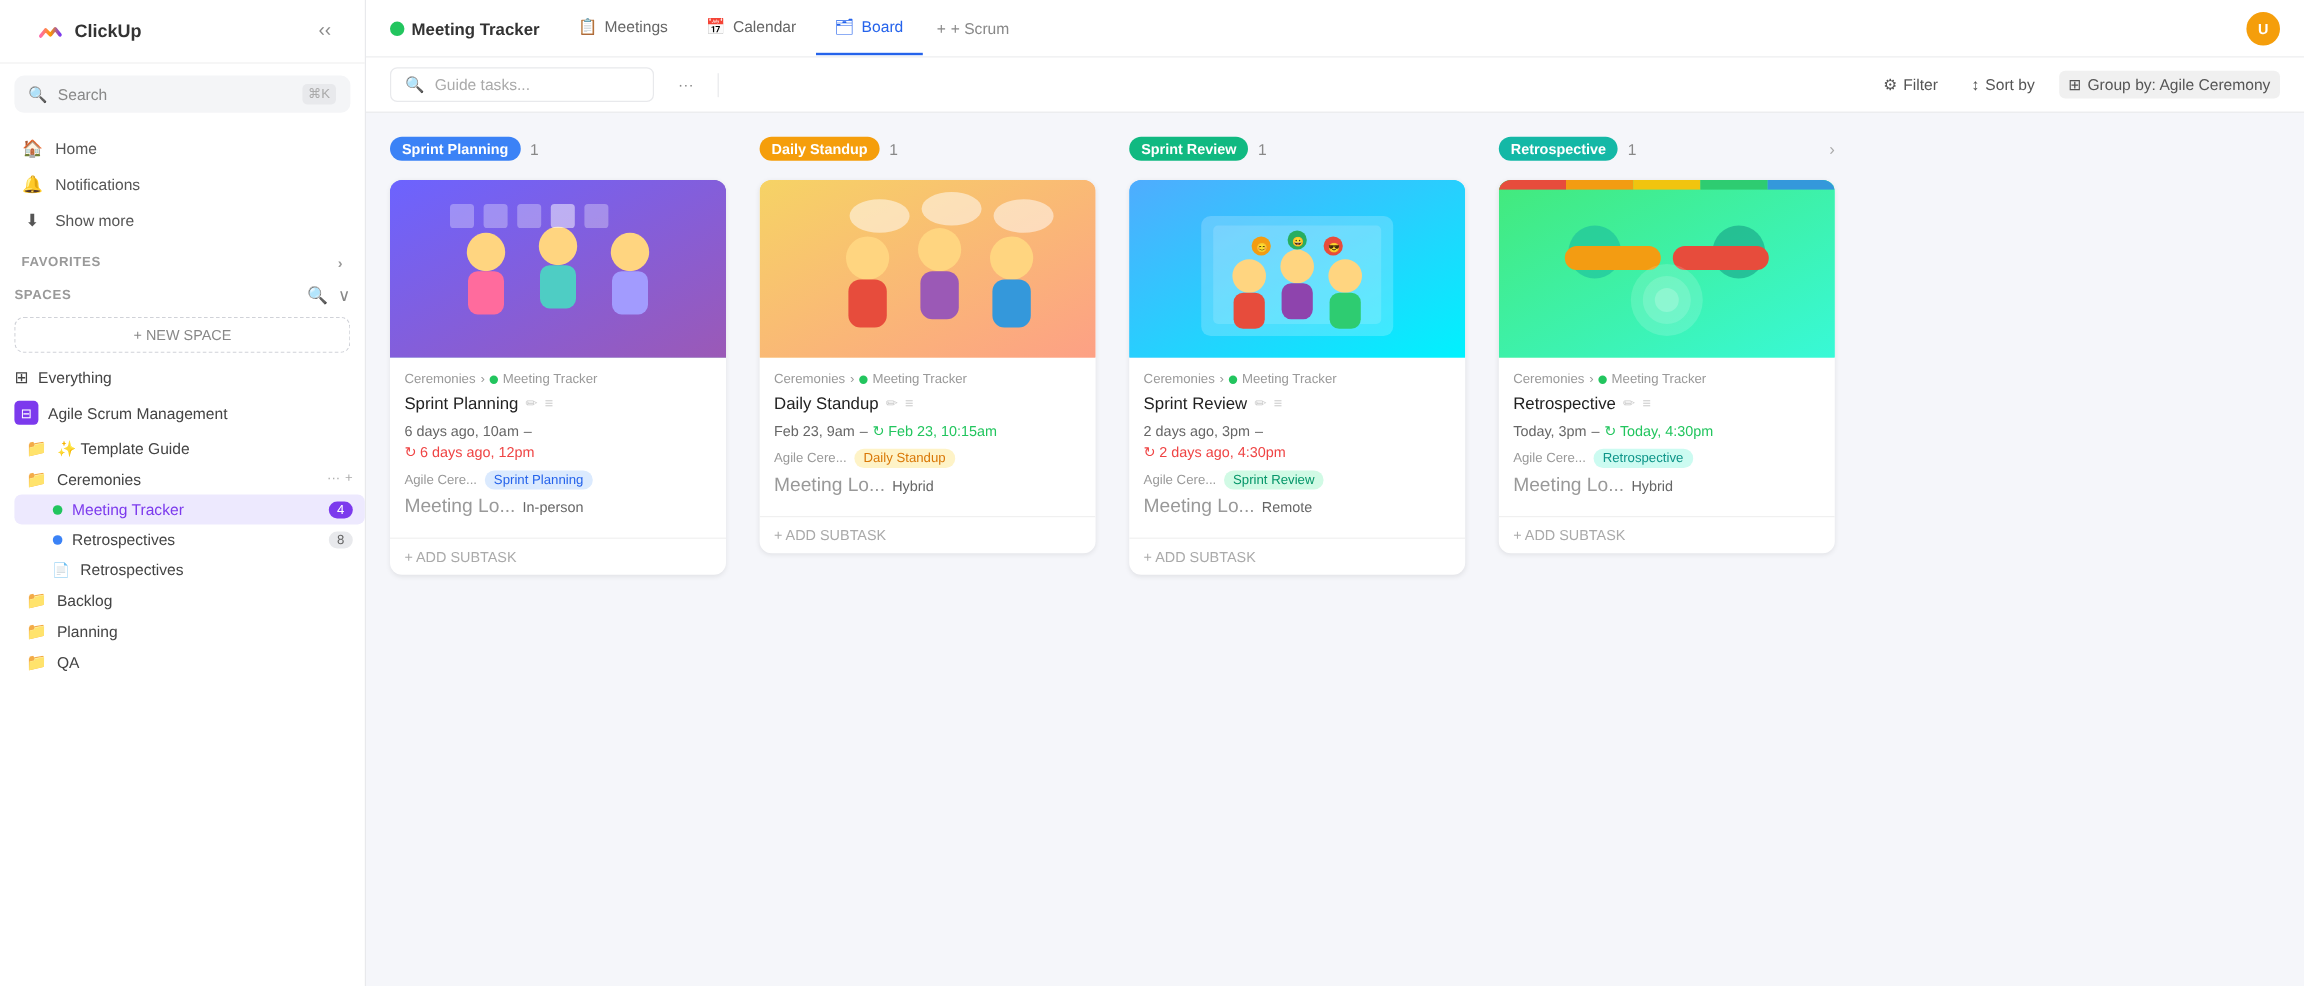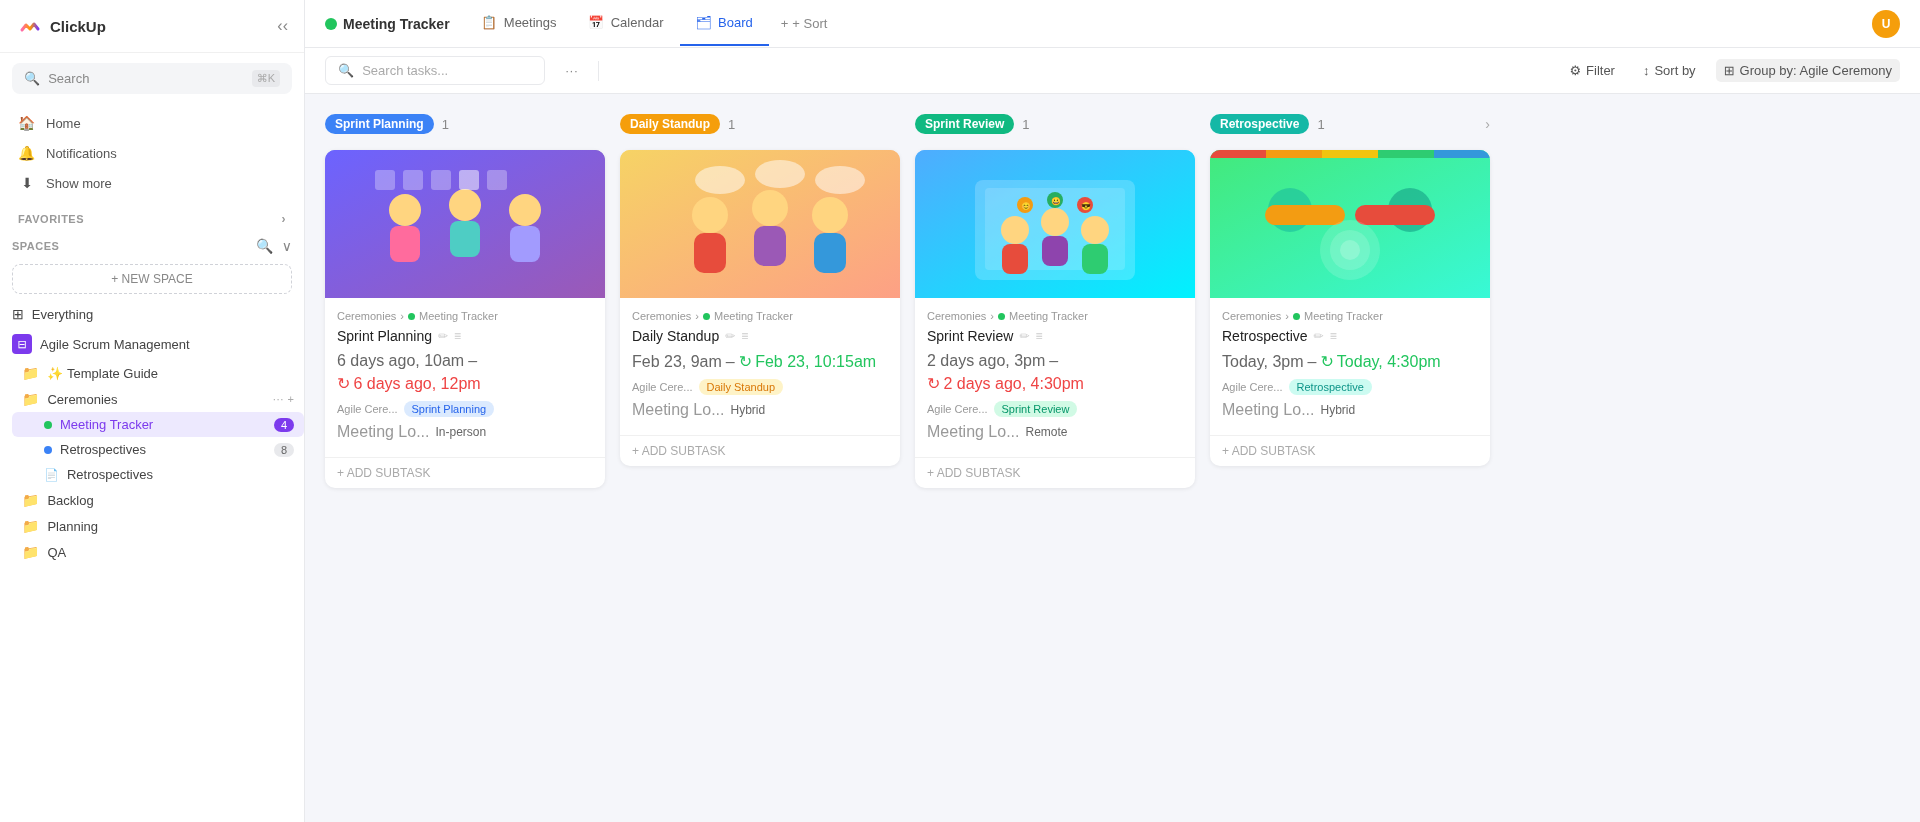--- a/index.html
+++ b/index.html
@@ -1,20 +1,20 @@
 <!DOCTYPE html>
 <html><head>
   <meta charset="utf-8">
   <style>
     * { box-sizing: border-box; margin: 0; padding: 0; }
     body { font-family: -apple-system, BlinkMacSystemFont, 'Segoe UI', sans-serif; background: #f5f6fa; display: flex; height: 822px; overflow: hidden; font-size: 13px; color: #333; }
 
     
     .sidebar { width: 305px; min-width: 305px; background: #fff; border-right: 1px solid #e8e9ec; display: flex; flex-direction: column; height: 100%; }
-    .sidebar-header { padding: 12px 16px; display: flex; align-items: center; gap: 8px; border-bottom: 1px solid #f0f0f0; }
+    .sidebar-header { padding: 12px 28px; display: flex; align-items: center; gap: 8px; border-bottom: 1px solid #f0f0f0; }
     .clickup-logo { display: flex; align-items: center; gap: 6px; font-weight: 700; font-size: 15px; }
     .logo-icon { width: 28px; height: 28px; }
     .collapse-btn { margin-left: auto; cursor: pointer; color: #888; font-size: 16px; }
 
     .search-bar { margin: 10px 12px; padding: 7px 12px; background: #f4f5f7; border-radius: 8px; display: flex; align-items: center; gap: 8px; color: #888; font-size: 13px; cursor: pointer; }
     .search-bar .shortcut { margin-left: auto; font-size: 11px; color: #aaa; background: #e8e9ec; padding: 2px 5px; border-radius: 4px; }
 
     .sidebar-nav { padding: 4px 8px; }
     .sidebar-nav-item { display: flex; align-items: center; gap: 10px; padding: 7px 10px; border-radius: 6px; cursor: pointer; color: #555; font-size: 13px; }
     .nav-icon { font-size: 14px; width: 18px; text-align: center; }
@@ -67,21 +67,21 @@
     
     .toolbar { background: #fff; border-bottom: 1px solid #e8e9ec; padding: 8px 20px; display: flex; align-items: center; gap: 12px; }
     .search-tasks { display: flex; align-items: center; gap: 8px; padding: 6px 12px; border: 1px solid #e8e9ec; border-radius: 6px; color: #aaa; font-size: 13px; flex: 0 0 220px; }
     .toolbar-more { color: #888; cursor: pointer; padding: 4px 8px; }
     .toolbar-divider { width: 1px; height: 20px; background: #e8e9ec; }
     .toolbar-right { margin-left: auto; display: flex; align-items: center; gap: 12px; }
     .toolbar-btn { display: flex; align-items: center; gap: 5px; color: #555; font-size: 13px; cursor: pointer; padding: 4px 8px; border-radius: 5px; }
     .group-btn { display: flex; align-items: center; gap: 5px; color: #555; font-size: 13px; cursor: pointer; padding: 4px 8px; border-radius: 5px; background: #f0f0f0; }
 
     
-    .board { flex: 1; overflow-x: auto; padding: 16px 20px; display: flex; gap: 15px; }
+    .board { flex: 1; overflow-x: auto; padding: 16px 20px; display: flex; gap: 28px; }
 
     
     .column { min-width: 280px; width: 280px; display: flex; flex-direction: column; gap: 12px; }
     .column-header { display: flex; align-items: center; gap: 8px; padding: 4px 0; }
     .column-tag { padding: 3px 10px; border-radius: 12px; font-size: 12px; font-weight: 600; color: #fff; }
     .column-tag.sprint-planning { background: #3b82f6; }
     .column-tag.daily-standup { background: #f59e0b; }
     .column-tag.sprint-review { background: #10b981; }
     .column-tag.retrospective { background: #14b8a6; }
     .column-count { font-size: 13px; color: #888; }
@@ -93,21 +93,21 @@
     .card-img-daily-standup { background: linear-gradient(135deg, #f6d365 0%, #fda085 100%); height: 148px; }
     .card-img-sprint-review { background: linear-gradient(135deg, #4facfe 0%, #00f2fe 100%); height: 148px; }
     .card-img-retrospective { background: linear-gradient(135deg, #43e97b 0%, #38f9d7 100%); height: 148px; }
 
     .card-body { padding: 12px; }
     .card-breadcrumb { font-size: 11px; color: #999; display: flex; align-items: center; gap: 4px; margin-bottom: 6px; }
     .card-breadcrumb .crumb-dot { width: 7px; height: 7px; border-radius: 50%; background: #22c55e; }
     .card-title-row { display: flex; align-items: center; gap: 6px; margin-bottom: 8px; }
     .card-title { font-size: 14px; font-weight: 500; color: #222; }
     .card-edit-icon { color: #ccc; font-size: 12px; cursor: pointer; }
-    .card-date { font-size: 16px; color: #666; display: flex; align-items: center; gap: 4px; margin-bottom: 4px; }
+    .card-date { font-size: 12px; color: #666; display: flex; align-items: center; gap: 4px; margin-bottom: 4px; }
     .card-date .overdue { color: #ef4444; display: flex; align-items: center; gap: 3px; }
     .card-date .ok-date { color: #22c55e; display: flex; align-items: center; gap: 3px; }
     .card-tags-row { display: flex; align-items: center; gap: 6px; margin-top: 8px; flex-wrap: wrap; }
     .card-tag-pill { padding: 2px 8px; border-radius: 10px; font-size: 11px; font-weight: 500; }
     .tag-sprint-planning { background: #dbeafe; color: #2563eb; }
     .tag-daily-standup { background: #fef3c7; color: #d97706; }
     .tag-sprint-review { background: #d1fae5; color: #059669; }
     .tag-retrospective { background: #ccfbf1; color: #0d9488; }
     .card-meta-row { display: flex; align-items: center; gap: 6px; margin-top: 6px; font-size: 12px; color: #666; }
     .card-meta-label { color: #999; font-size: 16px; }
@@ -254,32 +254,32 @@
       <div class="tab">
         <span>📅</span>
         <span>Calendar</span>
       </div>
       <div class="tab active">
         <span>🗂</span>
         <span>Board</span>
       </div>
       <div class="add-view-btn">
         <span>+</span>
-        <span>+ Sort</span>
+        <span>+ Scrum</span>
       </div>
     </div>
     <div class="top-nav-right">
       <div class="user-avatar">U</div>
     </div>
   </div>
 
   <div class="toolbar">
     <div class="search-tasks">
       <span>🔍</span>
-      <span>Search tasks...</span>
+      <span>Guide tasks...</span>
     </div>
     <span class="toolbar-more">···</span>
     <div class="toolbar-divider"></div>
     <div class="toolbar-right">
       <div class="toolbar-btn">
         <span>⚙</span>
         <span>Filter</span>
       </div>
       <div class="toolbar-btn">
         <span>↕</span>

